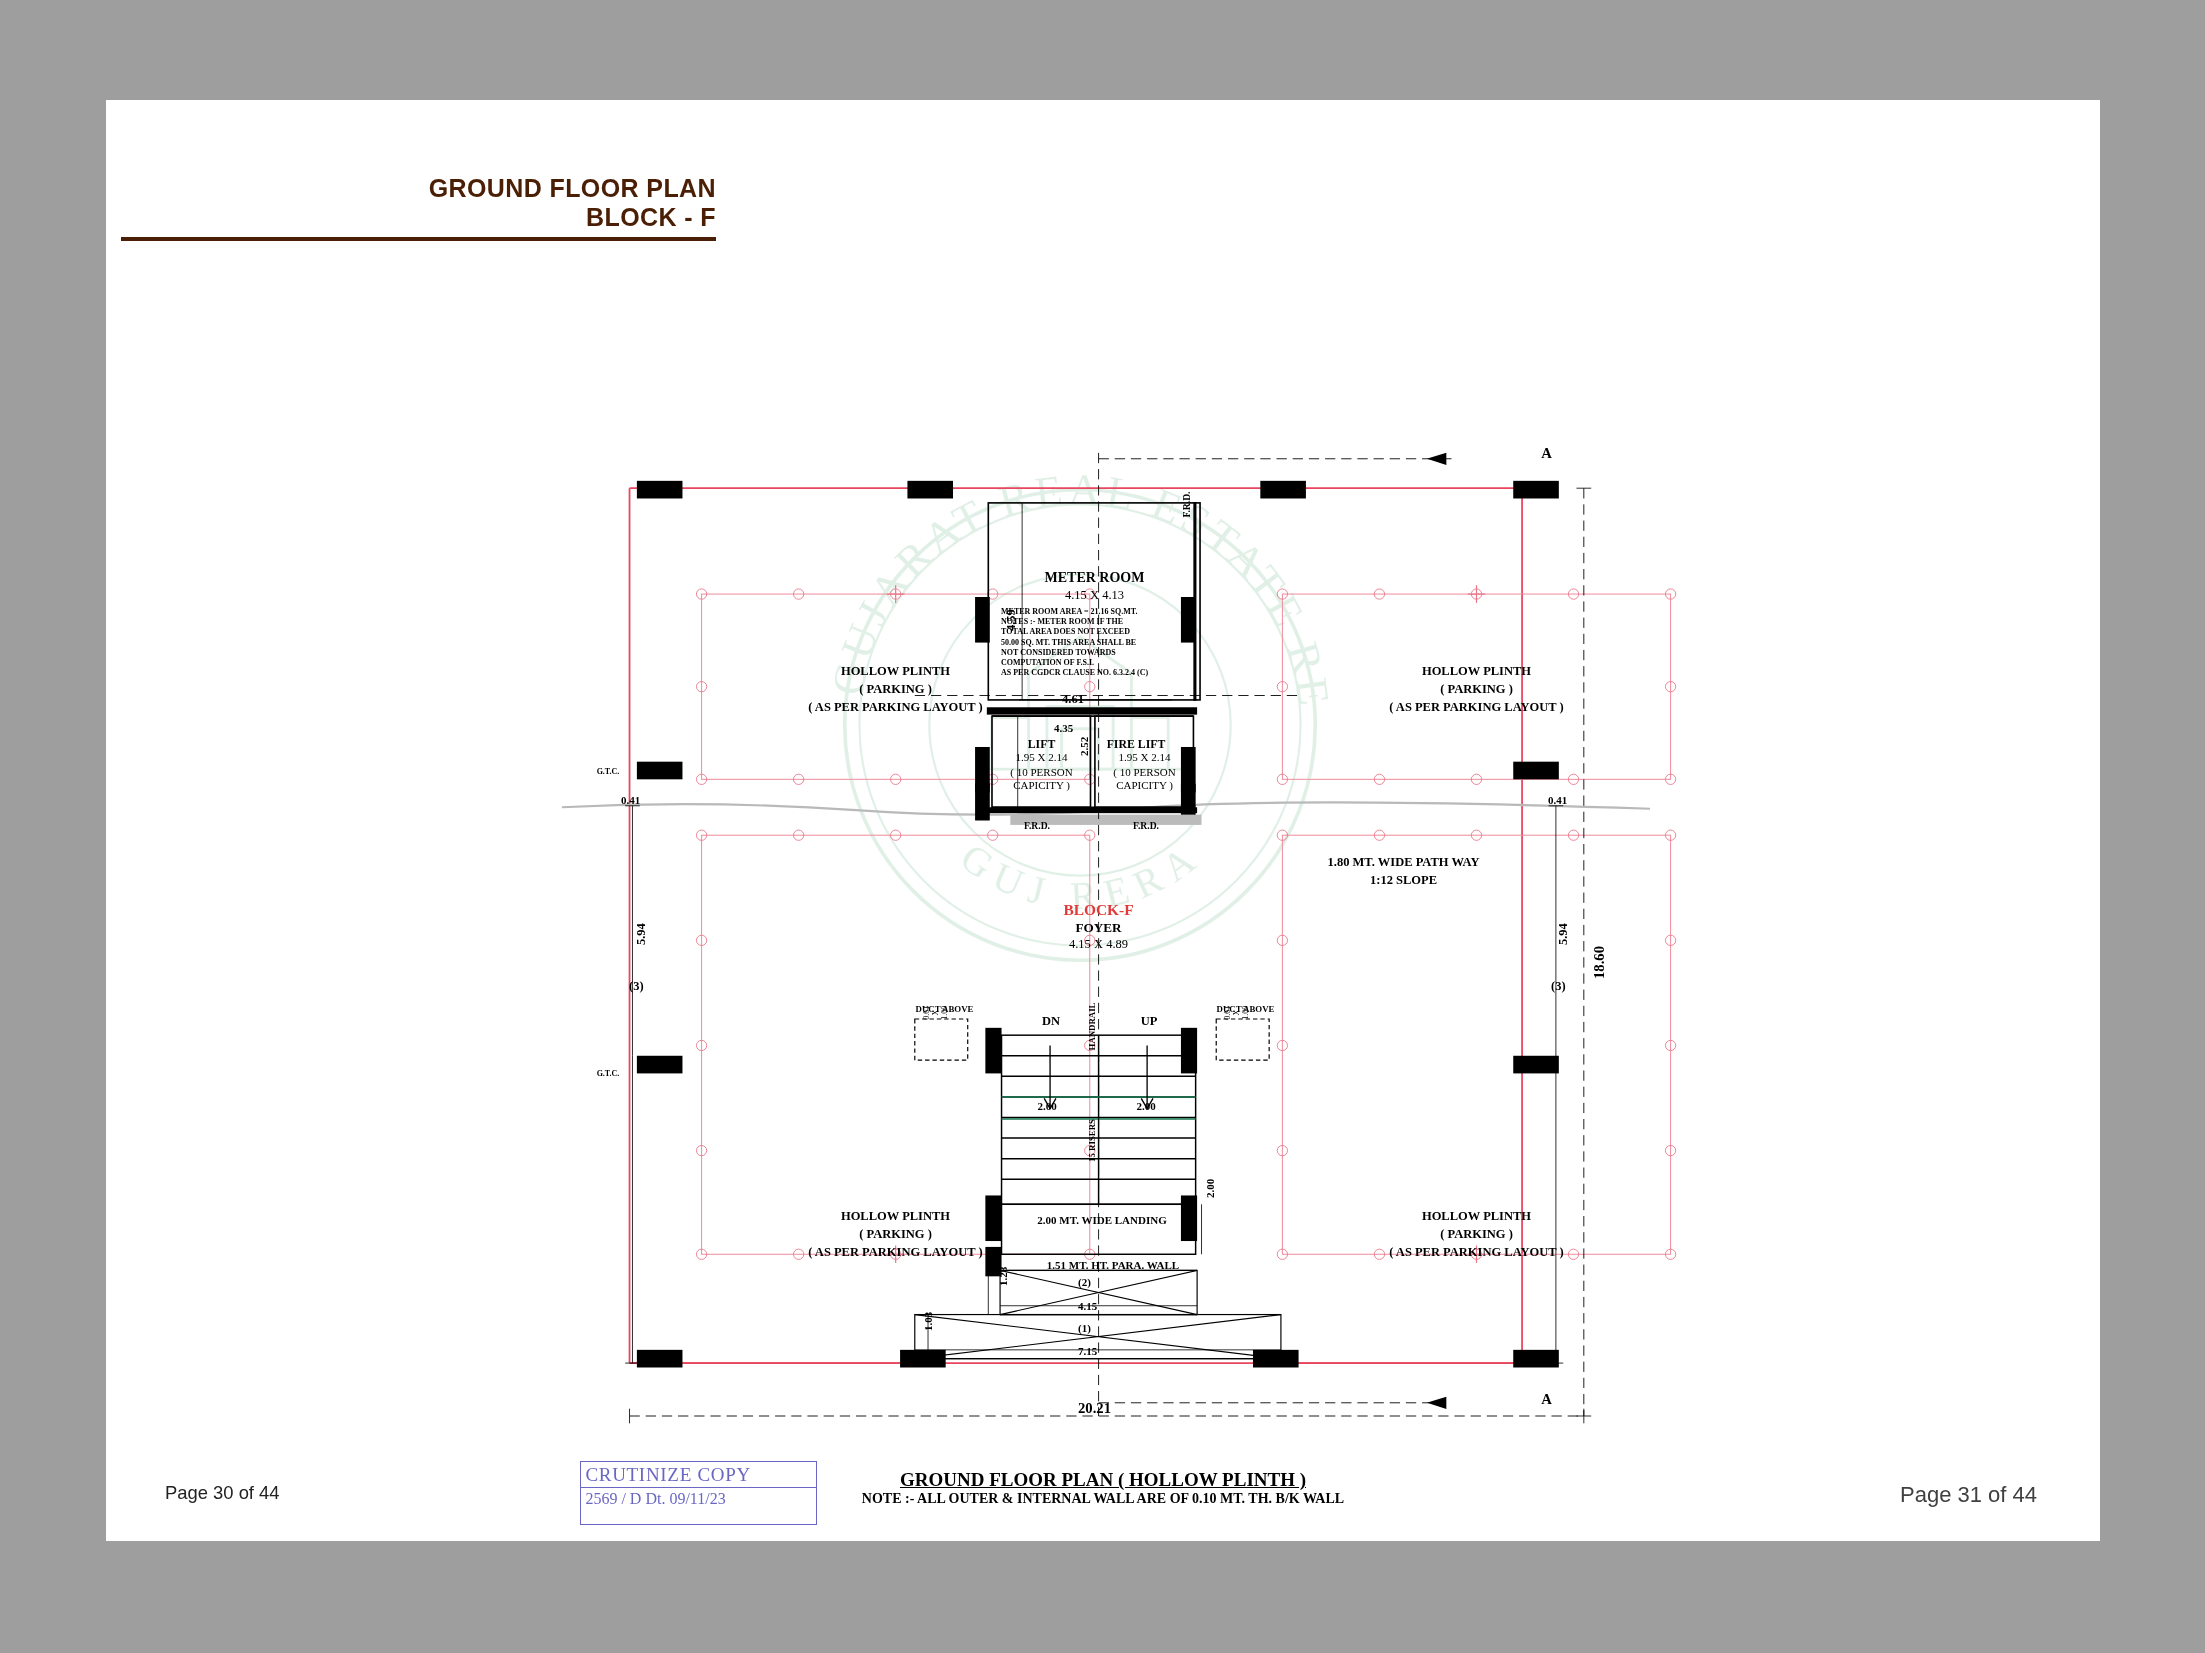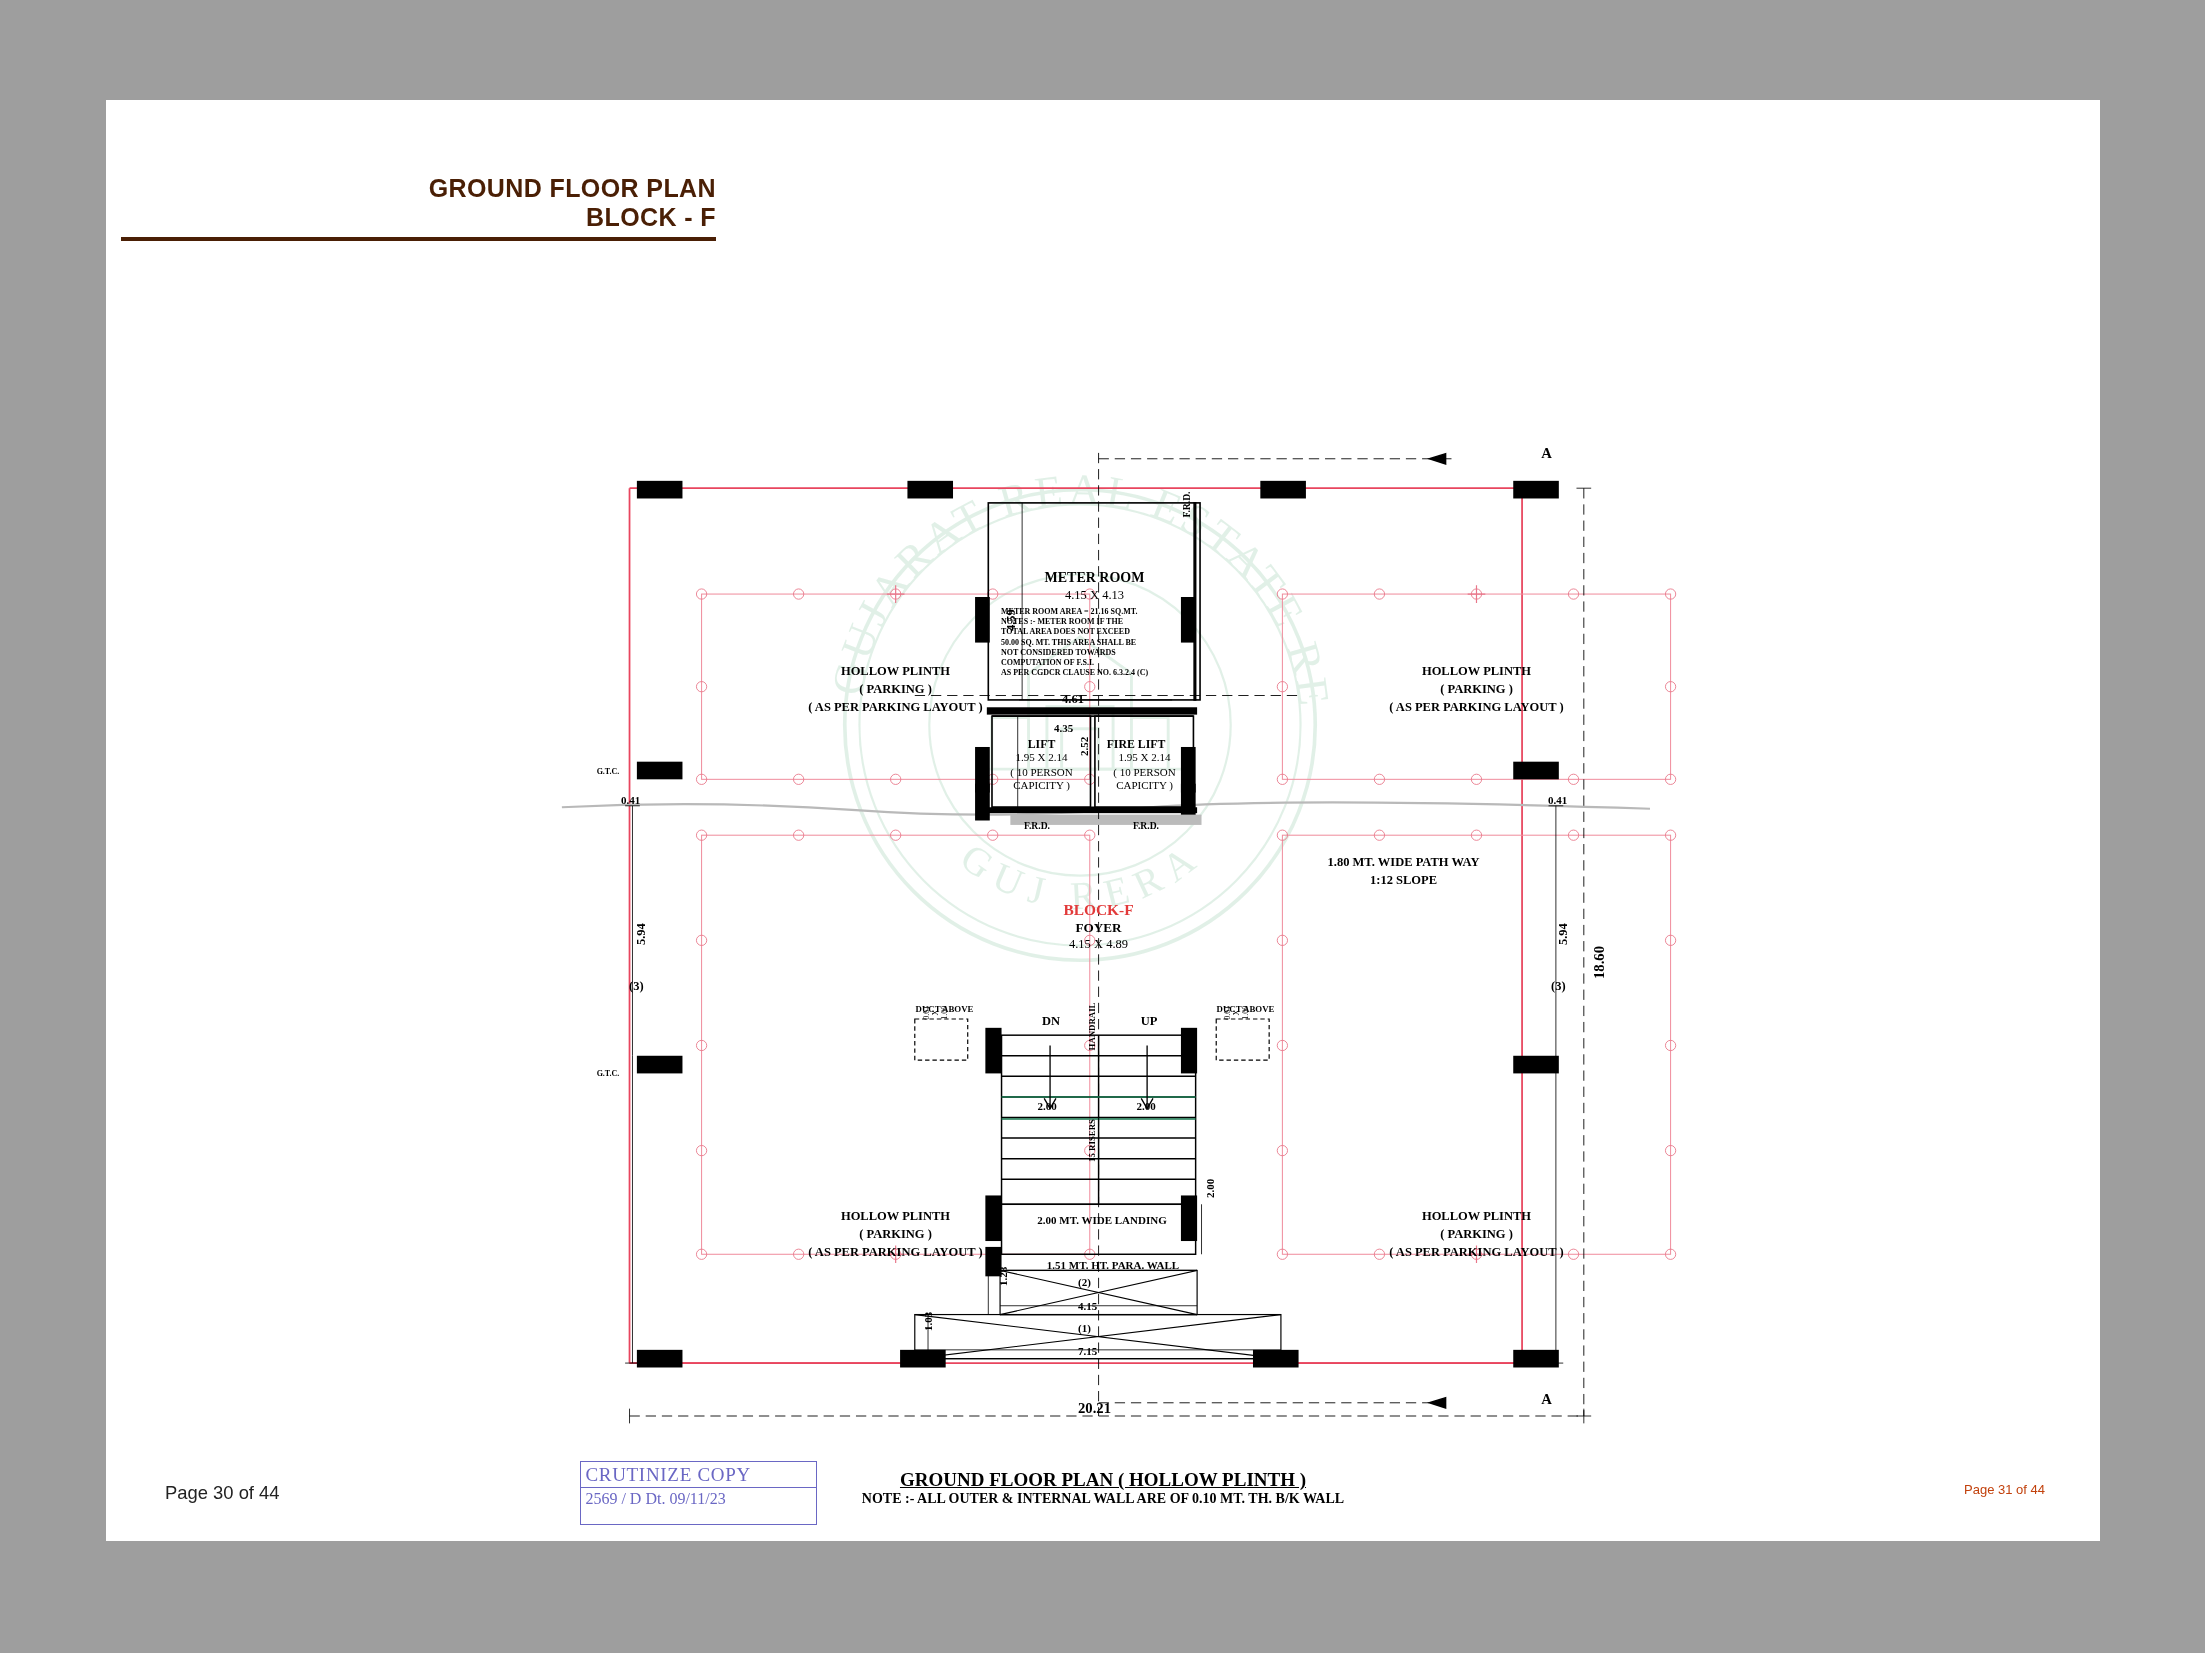--- a/index.html
+++ b/index.html
@@ -20,21 +20,21 @@
     position:absolute;left:198px;top:74px;width:412px;text-align:right;
     color:#4a1f05;
   }
   .title-main{font-size:25px;font-weight:bold;letter-spacing:0.4px;line-height:1.15;}
   .title-sub{font-size:25px;font-weight:bold;letter-spacing:0.4px;line-height:1.15;}
   .title-rule{
     position:absolute;left:14.7px;top:137px;width:595px;height:3.7px;background:#4a1f05;
   }
   
   .page-left{position:absolute;left:59px;top:1382px;font-size:18.4px;color:#222;}
-  .page-right{position:absolute;right:55px;top:1382px;font-size:13px;color:#c2410c;}
+  .page-right{position:absolute;right:63px;top:1382px;font-size:22px;color:#404040;}
   .caption{
     position:absolute;left:0;right:0;top:1369px;text-align:center;
   }
   .caption .c1{font-size:19px;font-weight:bold;text-decoration:underline;font-family:"Liberation Serif",serif;}
   .caption .c2{font-size:14px;font-weight:bold;font-family:"Liberation Serif",serif;margin-top:0;}
   .stamp{
     position:absolute;left:474px;top:1361px;width:235px;height:62px;
     border:1.5px solid #6a67c4;color:#6a67c4;font-family:"Liberation Serif",serif;
   }
   .stamp .s1{font-size:19px;letter-spacing:0.7px;padding:1.5px 4.4px;border-bottom:1.5px solid #6a67c4;}

